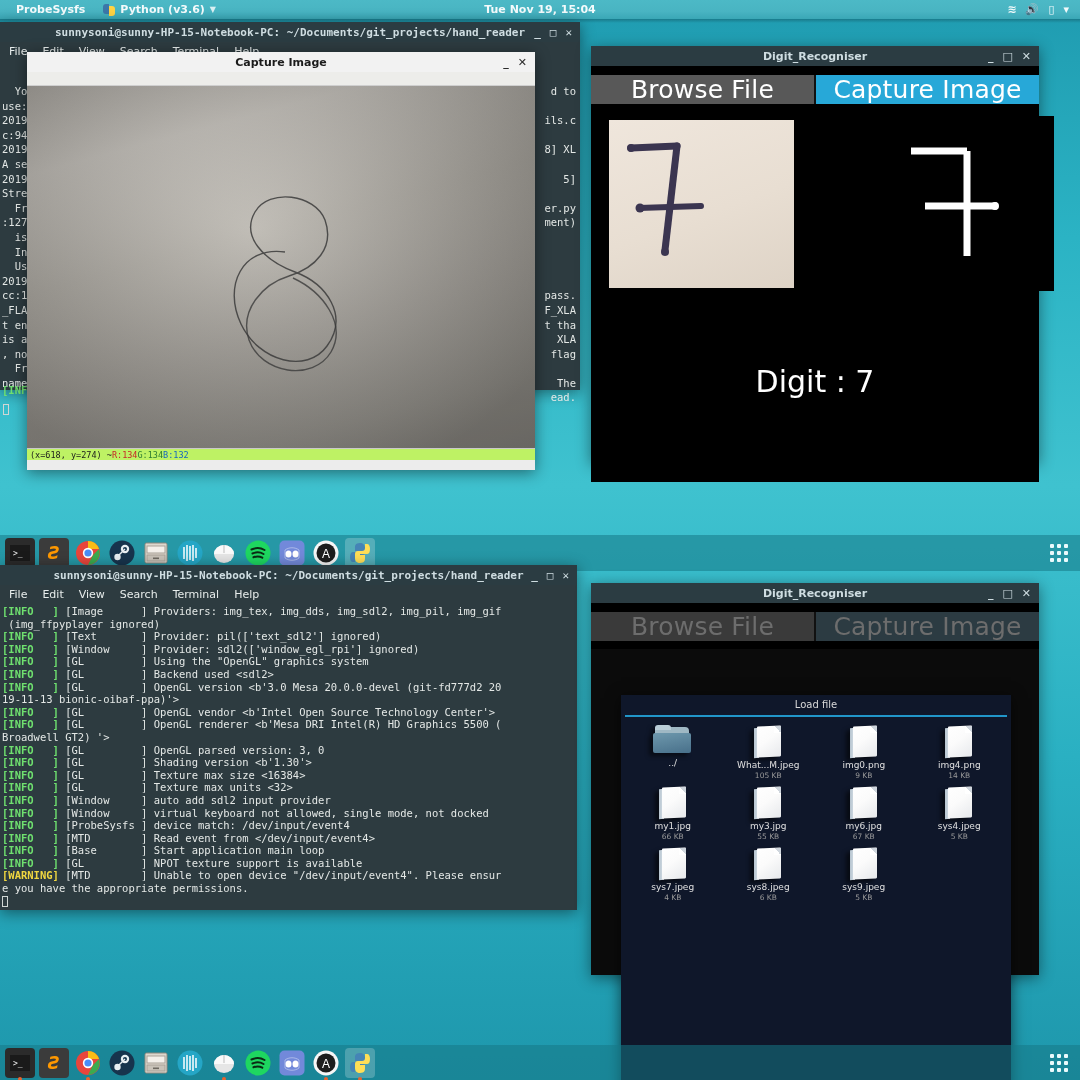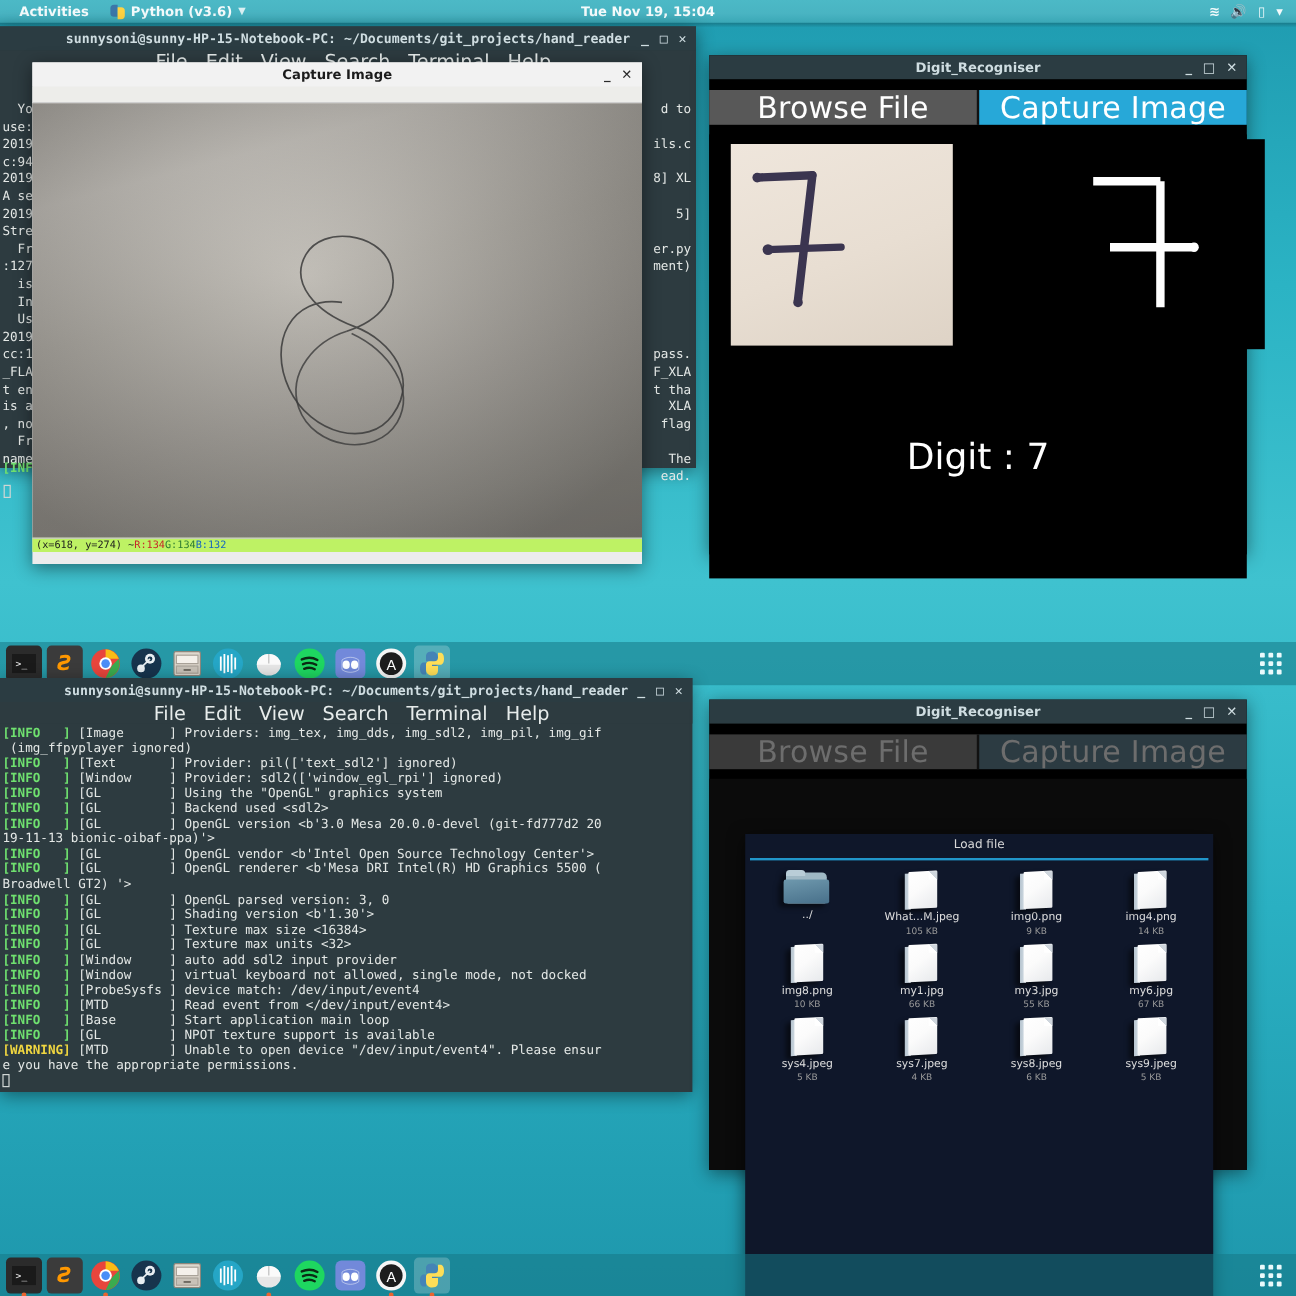--- a/index.html
+++ b/index.html
@@ -37,22 +37,22 @@
   .titlebar {
     height: 20px; background: #2b3c42; display: flex; align-items: center;
     color: #cfdde1; font-size: 11px; font-weight: bold; position: relative; padding-left: 28px;
   }
   .titlebar .ttl { position:absolute; left:0; right:0; text-align:center; white-space:nowrap; overflow:hidden; }
   .wbtns { margin-left:auto; display:flex; gap:9px; padding-right:8px; z-index:2; font-size:11px; }
   .wbtns span { line-height: 1; cursor: default; }
 
   
   .term { background:#2d3b40; color:#e4e8e6; font-family:"DejaVu Sans Mono","Liberation Mono",monospace; }
-  .term .menubar { height:18px; display:flex; align-items:center; gap:15px; font-size:16px;
-    padding-left:9px; color:#e7eceb; background:#2d3b40; font-family:"DejaVu Sans","Liberation Sans",sans-serif;justify-content:center;}
+  .term .menubar { height:18px; display:flex; align-items:center; gap:15px; font-size:11px;
+    padding-left:9px; color:#e7eceb; background:#2d3b40; font-family:"DejaVu Sans","Liberation Sans",sans-serif;}
   .term .body { font-size:10.5px; line-height:12.6px; padding:2px 3px 0 2px; white-space:pre; overflow:hidden; }
   .lvl-info { color:#6fe06f; font-weight:bold; }
   .lvl-warn { color:#f0d640; font-weight:bold; }
   .cursor { display:inline-block; width:6px; height:11px; border:1px solid #cfd6d4; vertical-align:-2px;}
 
   
   #term1 { left:0; top:22px; width:580px; height:368px; }
   #term1 .titlebar { background:#2b3c42; }
   #t1-col-left, #t1-col-right { position:absolute; font-family:"DejaVu Sans Mono","Liberation Mono",monospace;
     font-size:10.5px; line-height:14.6px; color:#e4e8e6; white-space:pre; }
@@ -136,21 +136,21 @@
     background:#b9cdd7; border-radius:3px 3px 0 0; }
   .dlg-buttons { position:absolute; left:4px; right:4px; bottom:5px; display:flex; gap:3px; }
   .dlg-buttons button { flex:1; height:18px; background:#575757; border:1px solid #6d6d6d;
     color:#e6e6e6; font-size:10px; font-family:"DejaVu Sans","Liberation Sans",sans-serif; }
 </style>
 </head>
 <body>
 
 <div id="topbar">
   <div class="tb-item">
-    <span>Activities</span>
+    <span>ProbeSysfs</span>
   </div>
   <div class="tb-item">
     <span class="py-logo">
         <i class="a"></i>
         <i class="b"></i>
       </span>
     <span>Python (v3.6)</span>
     <span class="caret">▼</span>
   </div>
   <div id="clock">Tue Nov 19, 15:04</div>
@@ -466,29 +466,20 @@
             </div>
             <div class="fname">img4.png</div>
             <div class="fsize">14 KB</div>
           </div>
           <div class="fileitem">
             <div class="doc-ico">
               <span class="spine"></span>
               <span class="sheet"></span>
               <span class="fold"></span>
             </div>
-            <div class="fname">img8.png</div>
-            <div class="fsize">10 KB</div>
-          </div>
-          <div class="fileitem">
-            <div class="doc-ico">
-              <span class="spine"></span>
-              <span class="sheet"></span>
-              <span class="fold"></span>
-            </div>
             <div class="fname">my1.jpg</div>
             <div class="fsize">66 KB</div>
           </div>
           <div class="fileitem">
             <div class="doc-ico">
               <span class="spine"></span>
               <span class="sheet"></span>
               <span class="fold"></span>
             </div>
             <div class="fname">my3.jpg</div>

